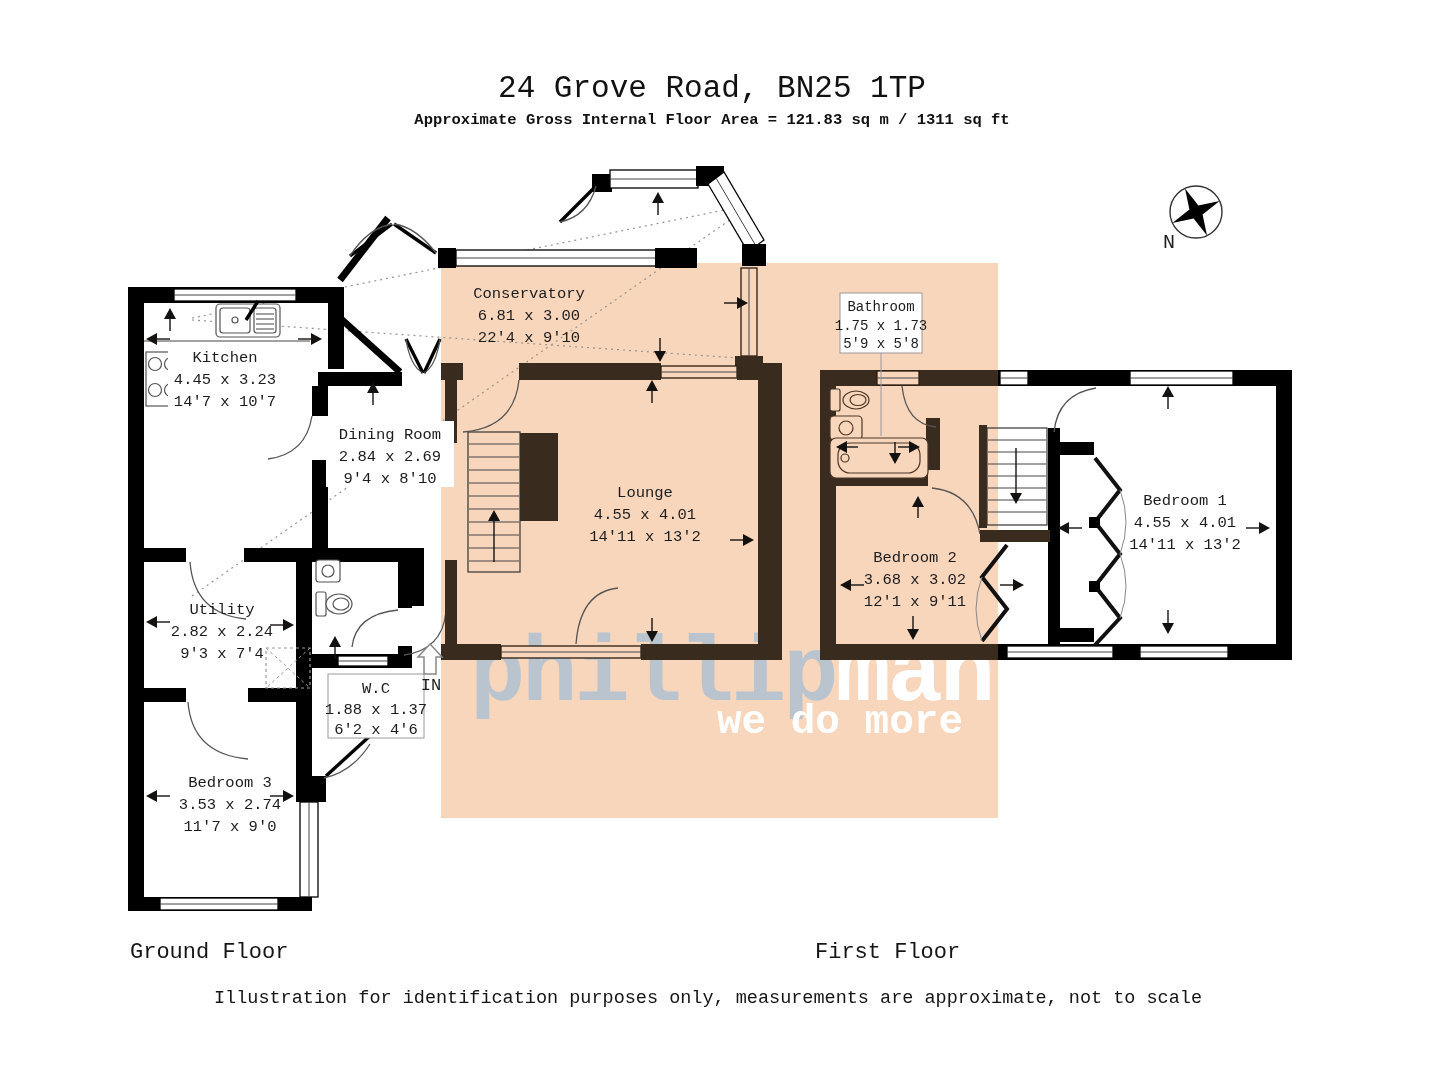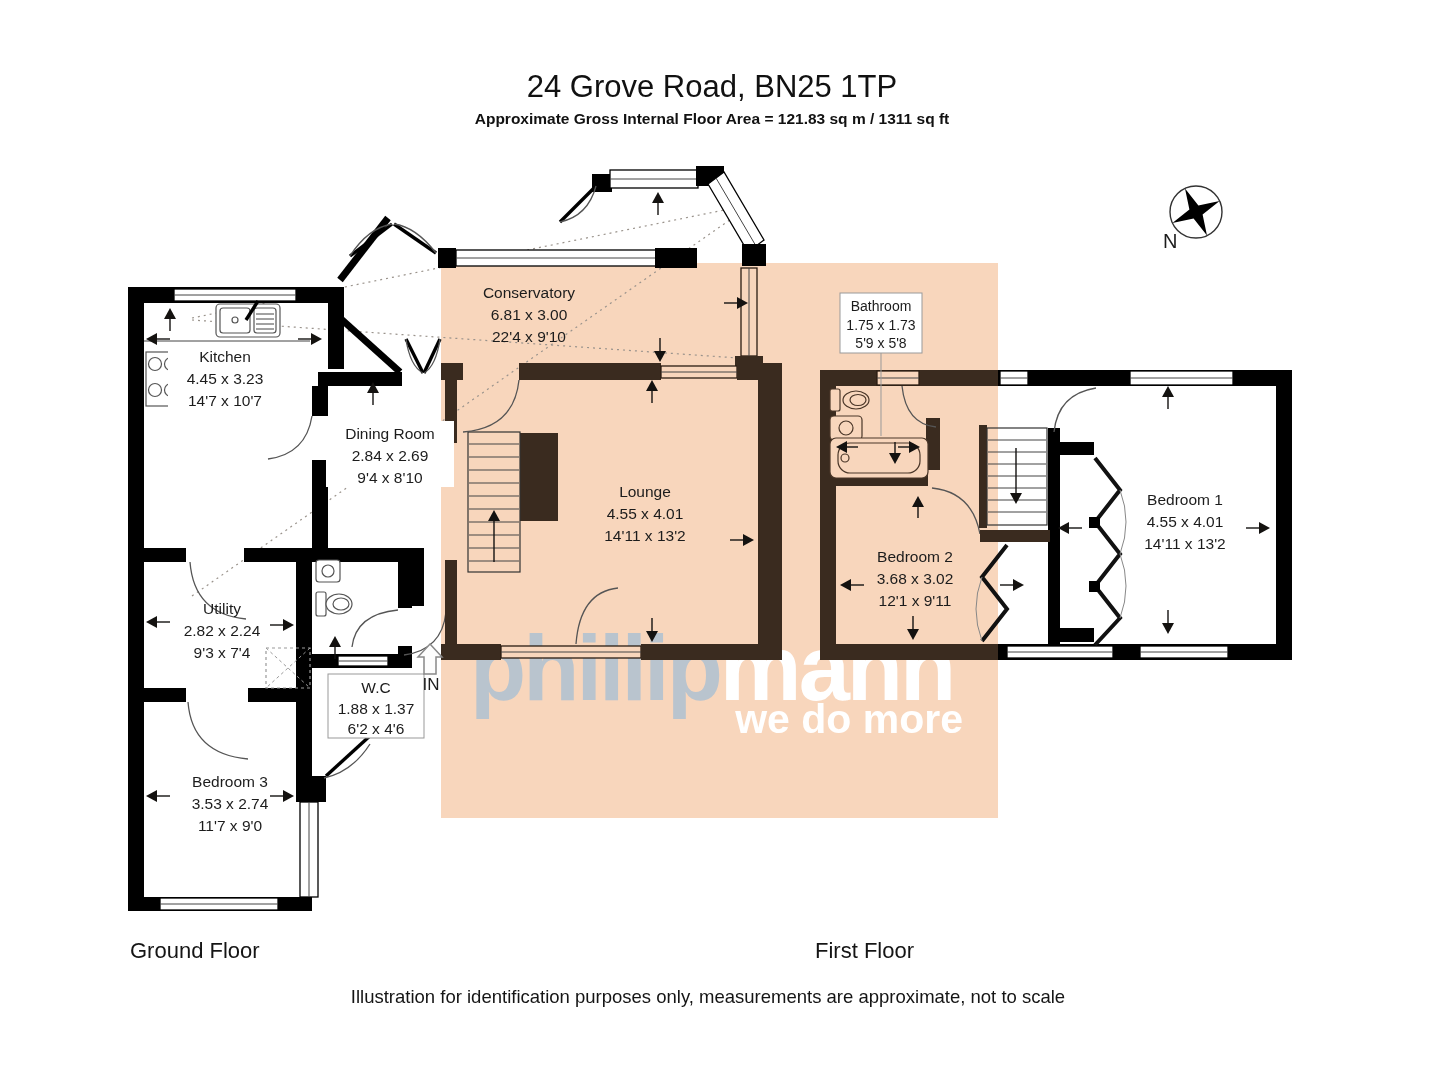--- a/index.html
+++ b/index.html
@@ -1,17 +1,17 @@
 <!DOCTYPE html>
 <html><head>
 <meta charset="utf-8">
 <style>
   html,body{margin:0;padding:0;background:#fff;}
   #stage{position:relative;width:1440px;height:1080px;background:#ffffff;overflow:hidden;
-         font-family:Liberation Sans, sans-serif;}
+         font-family:Liberation Mono, monospace;}
   svg{display:block}
   .w{fill:#000000}                 
   .wt{fill:#3a2b1f}                
   .winw{fill:#ffffff;stroke:#000;stroke-width:1.3}
   .winp{fill:#f8d6bc;stroke:#2a1c12;stroke-width:1.3}
   .thin{stroke:#444;stroke-width:1;fill:none}
   .arc{stroke:#555;stroke-width:1.3;fill:none}
   .leaf{stroke:#000;stroke-width:3.4}
   .diag{stroke:#000;stroke-width:7}
   .dots{stroke:#9a938c;stroke-width:1.2;stroke-dasharray:2 4;fill:none}

